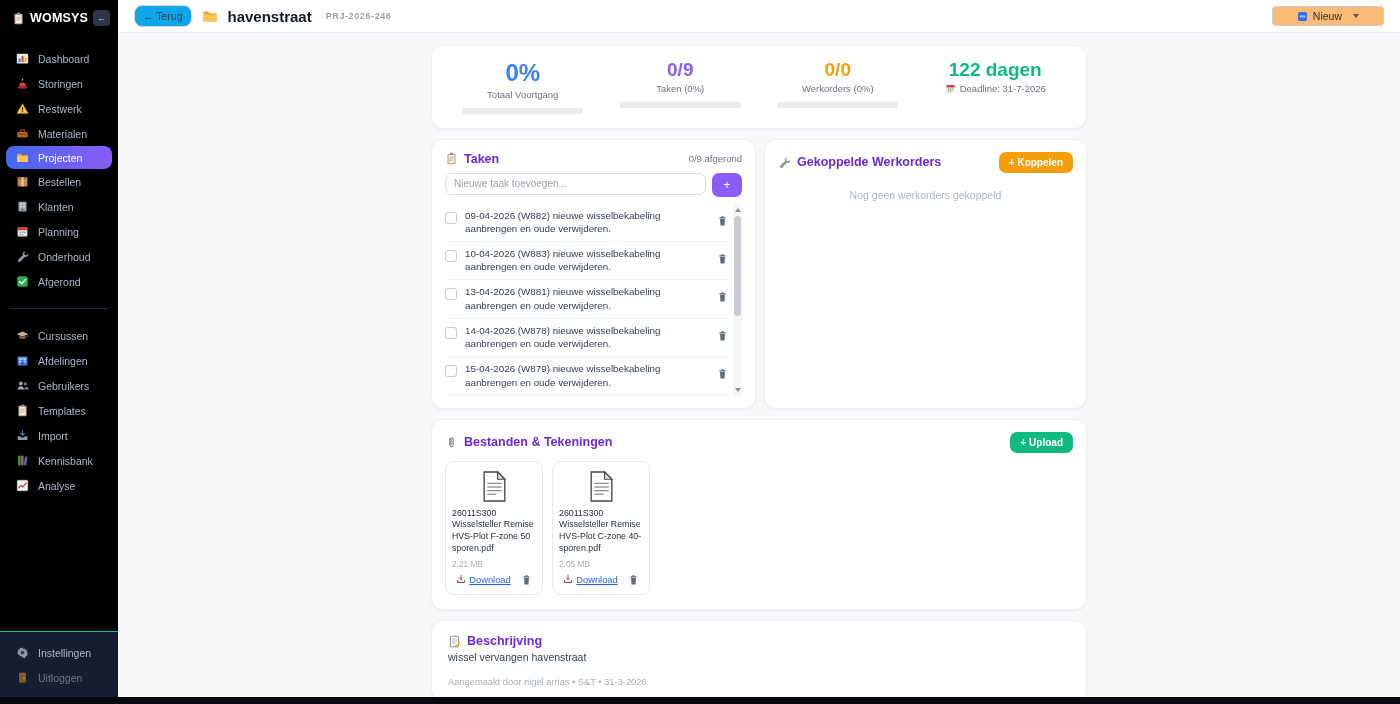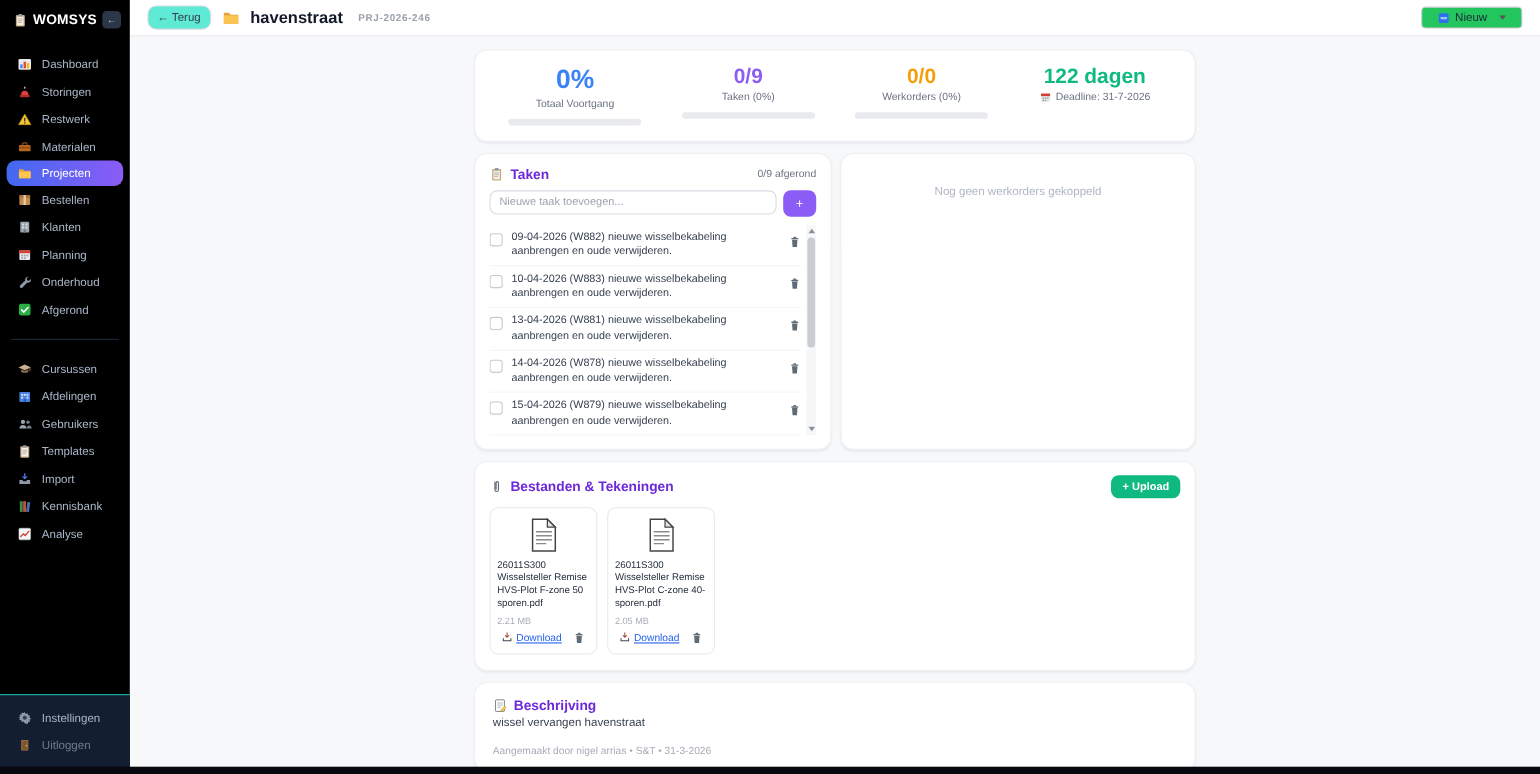--- a/index.html
+++ b/index.html
@@ -19,26 +19,26 @@
   .side-label { white-space:nowrap; }
   .side-item.active { background:linear-gradient(90deg,#4169f1,#8b5cf6); color:#ffffff; border-radius:8px; margin:0 6px; padding-left:10px; height:23px; }
   .nav-divider { height:1px; background:#1d2940; margin:14px 10px; }
   .nav-main { margin-top:10px; }
   .sidebar-bottom { margin-top:auto; border-top:1px solid #14b8a6; padding:8px 0 14px; background:#131e31; }
   .side-item.muted { color:#6f7a8c; }
 
   
   .main { flex:1; display:flex; flex-direction:column; height:100%; }
   .topbar { height:33px; background:#ffffff; border-bottom:1px solid #e8eaee; display:flex; align-items:center; padding:0 16px; gap:10px; }
-  .back-btn { font-size:10.5px; color:#374151; background:#5eead4; border:1px solid #d8dce1; border-radius:8px; padding:4px 8px; cursor:pointer; }
+  .back-btn { font-size:10.5px; color:#374151; background:#0ea5e9; border:1px solid #d8dce1; border-radius:8px; padding:4px 8px; cursor:pointer; }
   .topbar .folder-wrap svg { width:16px; height:16px; }
   .page-title { font-size:15px; font-weight:800; color:#111827; }
   .proj-code { font-size:9px; font-weight:600; color:#9aa1ab; letter-spacing:.6px; margin-left:4px; }
   .spacer { flex:1; }
-  .new-select { display:flex; align-items:center; gap:5px; font-size:10.5px; color:#1f2937; background:#22c55e; border:1px solid #c9ced6; border-radius:4px; padding:3px 14px; cursor:pointer; }
+  .new-select { display:flex; align-items:center; gap:5px; font-size:10.5px; color:#1f2937; background:#fdba74; border:1px solid #c9ced6; border-radius:4px; padding:3px 24px; cursor:pointer; }
   .new-select .icn svg { width:11px; height:11px; }
   .chev { width:0; height:0; border-left:3.5px solid transparent; border-right:3.5px solid transparent; border-top:4px solid #555; margin-left:6px; }
 
   .content { flex:1; overflow:hidden; padding-top:12px; }
   .col { width:656px; margin:0 auto; display:flex; flex-direction:column; gap:10px; }
   .card { background:#ffffff; border-radius:12px; border:1px solid #eef0f3; box-shadow:0 1px 2px rgba(16,24,40,.05); }
 
   
   .stats-card { display:flex; padding:13px 12px 14px; }
   .stat { flex:1; text-align:center; padding:0 10px; }
@@ -482,20 +482,29 @@
                 </div>
               <div class="fake-scrollbar">
                 <div class="sb-arrow up"></div>
                 <div class="sb-thumb"></div>
                 <div class="sb-arrow down"></div>
               </div>
             </div>
           </section>
 
           <section class="card werkorders-card">
+            <div class="card-head">
+              <span class="icn">
+                  <svg viewBox="0 0 16 16">
+                    <path d="M12.6 2a3.3 3.3 0 00-4.1 4.1L3 11.6a1.7 1.7 0 102.4 2.4l5.5-5.5a3.3 3.3 0 004.1-4.1L13 6.4l-2.4-.6-.6-2.4z" fill="#8d99a6"></path>
+                  </svg>
+                </span>
+              <span class="card-title">Gekoppelde Werkorders</span>
+              <button class="head-right btn-koppelen">+ Koppelen</button>
+            </div>
             <div class="empty-text">Nog geen werkorders gekoppeld</div>
           </section>
 
         </div>
 
         <section class="card files-card">
           <div class="card-head">
             <span class="icn">
                 <svg viewBox="0 0 16 16">
                   <path d="M6 2.6v8.8a2 2 0 004 0V3.6a1.3 1.3 0 00-2.6 0v7.2" fill="none" stroke="#5a6470" stroke-width="1.2" stroke-linecap="round"></path>

